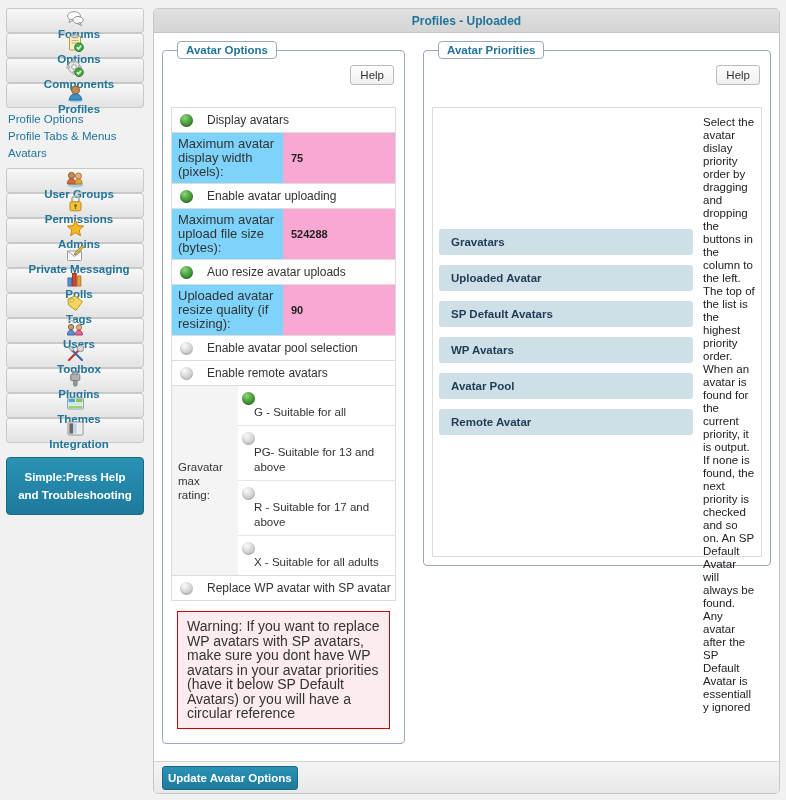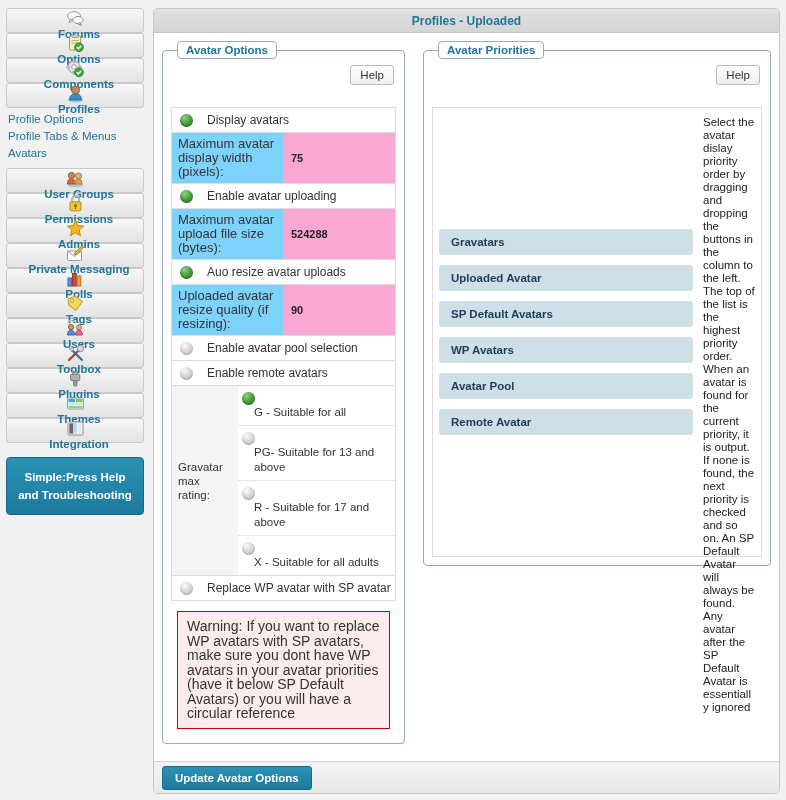--- a/index.html
+++ b/index.html
@@ -289,21 +289,21 @@
     align-items: center;
     padding-left: 8px;
   }
   .update-btn {
     background: linear-gradient(to bottom, #2b92b5 0%, #1d7a9c 100%);
     border: 1px solid #17697f;
     border-radius: 3px;
     color: #fff;
     font-size: 11.5px;
     font-weight: bold;
-    padding: 5px 12px;
+    padding: 5px 5px;
     cursor: pointer;
   }
   svg { display: block; }
 </style>
 </head>
 <body>
 
 <div class="page">
 
   <div class="sidebar">

